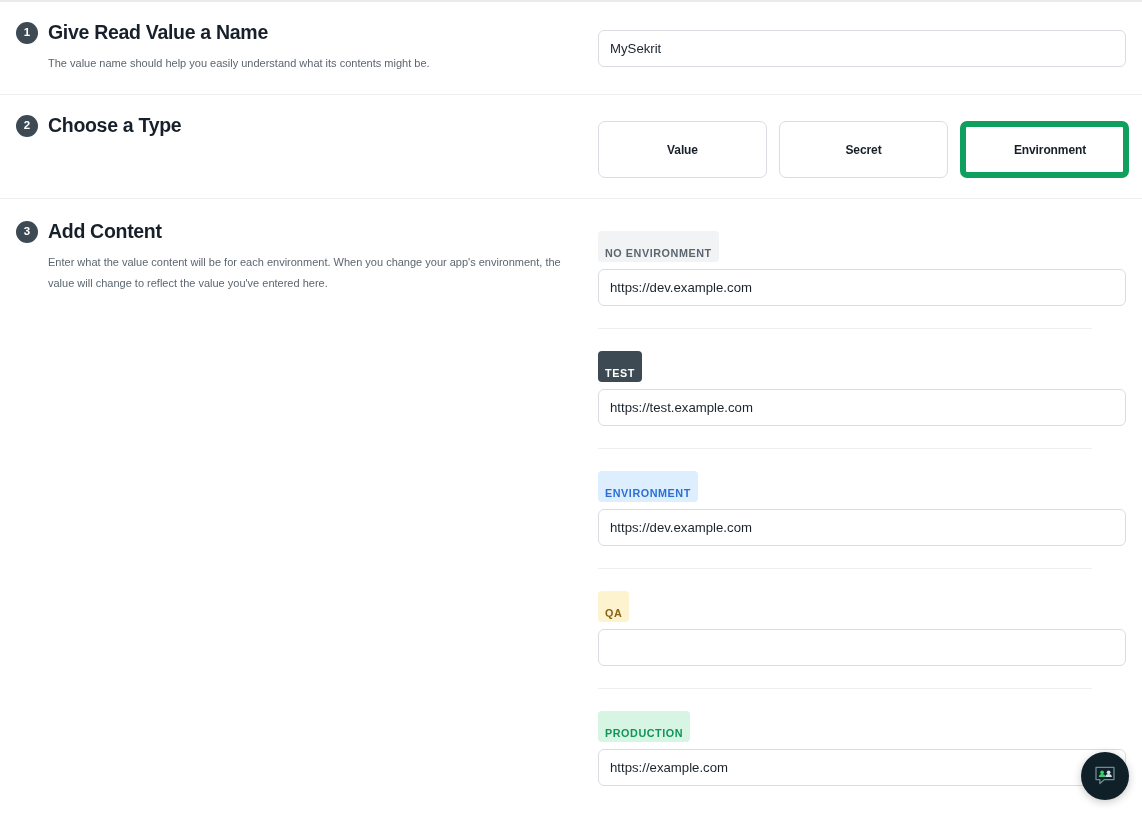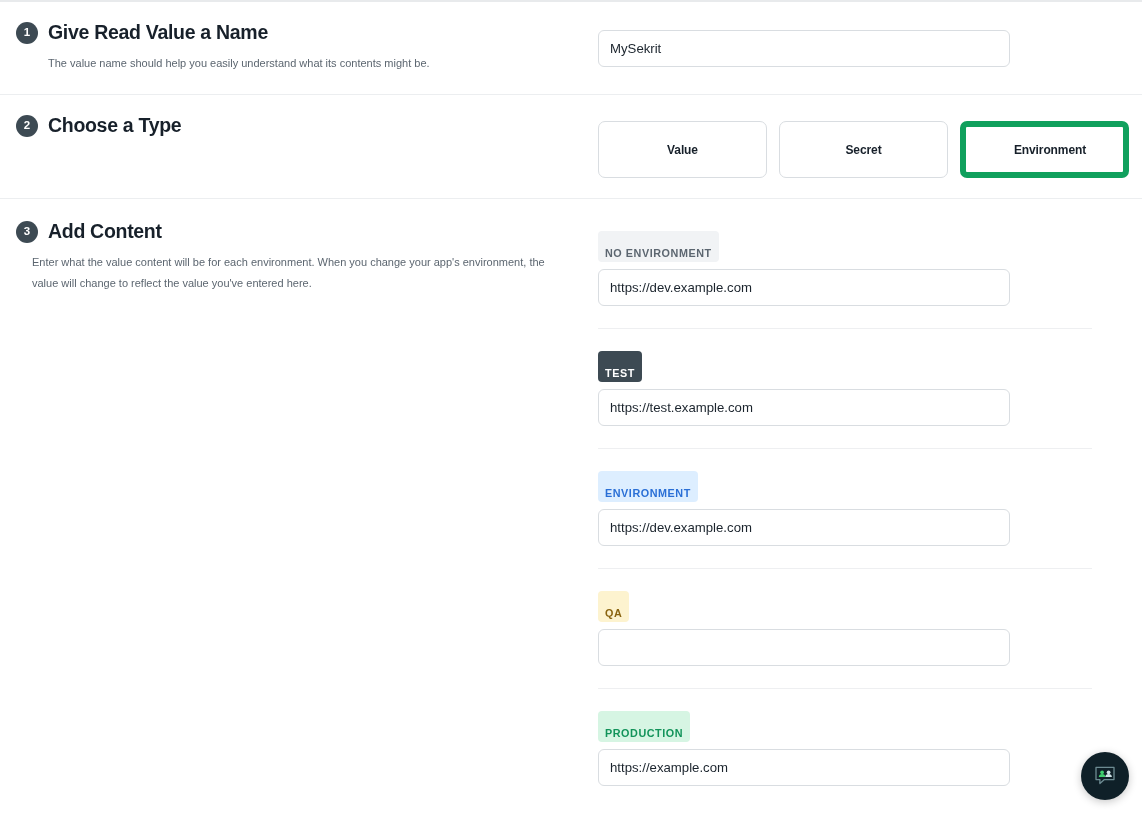--- a/index.html
+++ b/index.html
@@ -91,21 +91,21 @@
   }
   .step-desc .link {
     color: #3c78ee;
     text-decoration: none;
     cursor: pointer;
     display: inline-block;
   }
 
   
   .text-input {
-    width: 412px;
+    width: 528px;
     height: 37px;
     border: 1px solid #d9dde1;
     border-radius: 6px;
     background: #ffffff;
     font-family: "Liberation Sans", sans-serif;
     font-size: 13.2px;
     color: #1b242d;
     padding: 0 11px;
     outline: none;
     display: block;
@@ -214,21 +214,21 @@
   </div>
 
   <div class="divider-full"></div>
 
   <div class="section" style="padding-top:22px;">
     <div class="section-left">
       <div class="step-head">
         <div class="step-num" style="background: rgb(61, 74, 83);">3</div>
         <div class="step-title">Add Content</div>
       </div>
-      <div class="step-desc" style="margin-left:16px;">Enter what the value content will be for each environment. When you change your app's environment, the value will change to reflect the value you've entered here.</div>
+      <div class="step-desc" style="margin-left:32px;">Enter what the value content will be for each environment. When you change your app's environment, the value will change to reflect the value you've entered here.</div>
     </div>
 
     <div class="section-right" style="padding-top:10px;">
 
       <div class="env-group">
         <span class="env-badge" style="background: rgb(241, 243, 245); color: rgb(92, 102, 112);">NO ENVIRONMENT</span>
         <input class="text-input" type="text" value="https://dev.example.com" style="">
       </div>
       <div class="env-divider"></div>
 

